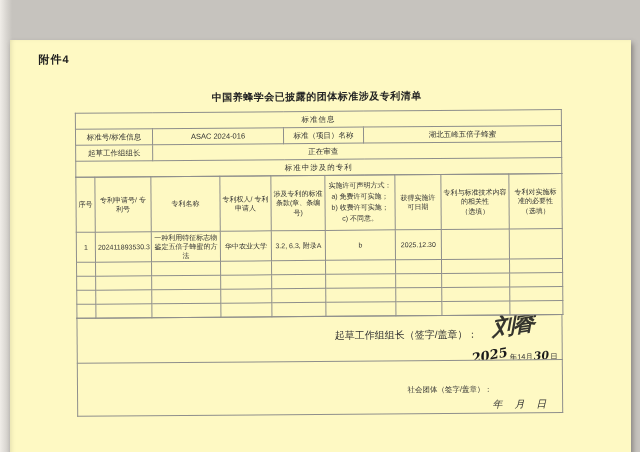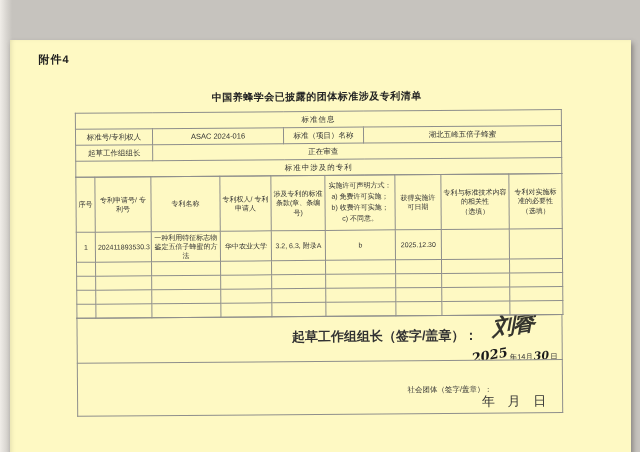--- a/index.html
+++ b/index.html
@@ -52,43 +52,43 @@
   .t-patents th{height:auto;font-size:7px;}
   .t-patents .hdr-row th{height:52px;}
   .t-patents .data-row td{height:26px;font-size:7px;}
   .t-patents .empty-row td{height:11px;}
   .nowrap{white-space:nowrap;font-size:6.5px;}
   .license-opts div{line-height:1.55;}
   .t-sign td{text-align:left;}
   .sign-cell{height:42px;position:relative;}
   .org-cell{height:50px;position:relative;}
   .sign-label{
-    position:absolute;right:84px;top:12px;font-size:13px;color:#333;white-space:nowrap;font-weight:bold;
+    position:absolute;right:84px;top:12px;font-size:10px;color:#333;white-space:nowrap;
   }
   .handwriting{
     font-family:"DejaVu Serif",serif;font-style:italic;color:#1a1a1a;
   }
   .sign-name{
     position:absolute;right:28px;top:-6px;
     font-size:23px;font-weight:bold;
     transform:rotate(-9deg) skewX(-6deg);
     letter-spacing:-2px;opacity:.88;
   }
   .sign-date{
     position:absolute;right:4px;bottom:-5px;
     font-size:7.5px;white-space:nowrap;color:#333;
   }
   .hw-year{font-size:13px;font-weight:bold;transform:rotate(-10deg);display:inline-block;margin-right:2px;}
   .hw-day{font-size:11px;font-weight:bold;transform:rotate(-4deg);display:inline-block;margin:0 1px;}
   .org-label{
     position:absolute;right:70px;top:24px;font-size:7.5px;white-space:nowrap;color:#333;
   }
   .org-date{
-    position:absolute;right:16px;bottom:2px;font-size:13px;
-    word-spacing:9px;white-space:nowrap;color:#333;
+    position:absolute;right:16px;bottom:2px;font-size:10px;
+    word-spacing:9px;white-space:nowrap;color:#333;font-style:italic;
   }
 </style>
 </head>
 <body>
 
 <div class="scan-edge-left"></div>
 <div class="paper">
   <div class="content">
 
     <div class="attachment">附件4</div>
@@ -101,21 +101,21 @@
             <col style="width:77px">
             <col style="width:131px">
             <col style="width:80px">
             <col style="width:198px">
           </colgroup>
         <tbody>
             <tr>
           <td colspan="4" class="section-head">标准信息</td>
         </tr>
         <tr>
-          <td>标准号/专利权人</td>
+          <td>标准号/标准信息</td>
           <td>ASAC 2024-016</td>
           <td>标准（项目）名称</td>
           <td>湖北五峰五倍子蜂蜜</td>
         </tr>
         <tr>
           <td>起草工作组组长</td>
           <td colspan="3" style="padding-right:70px">正在审查</td>
         </tr>
         <tr>
           <td colspan="4" class="section-head">标准中涉及的专利</td>

